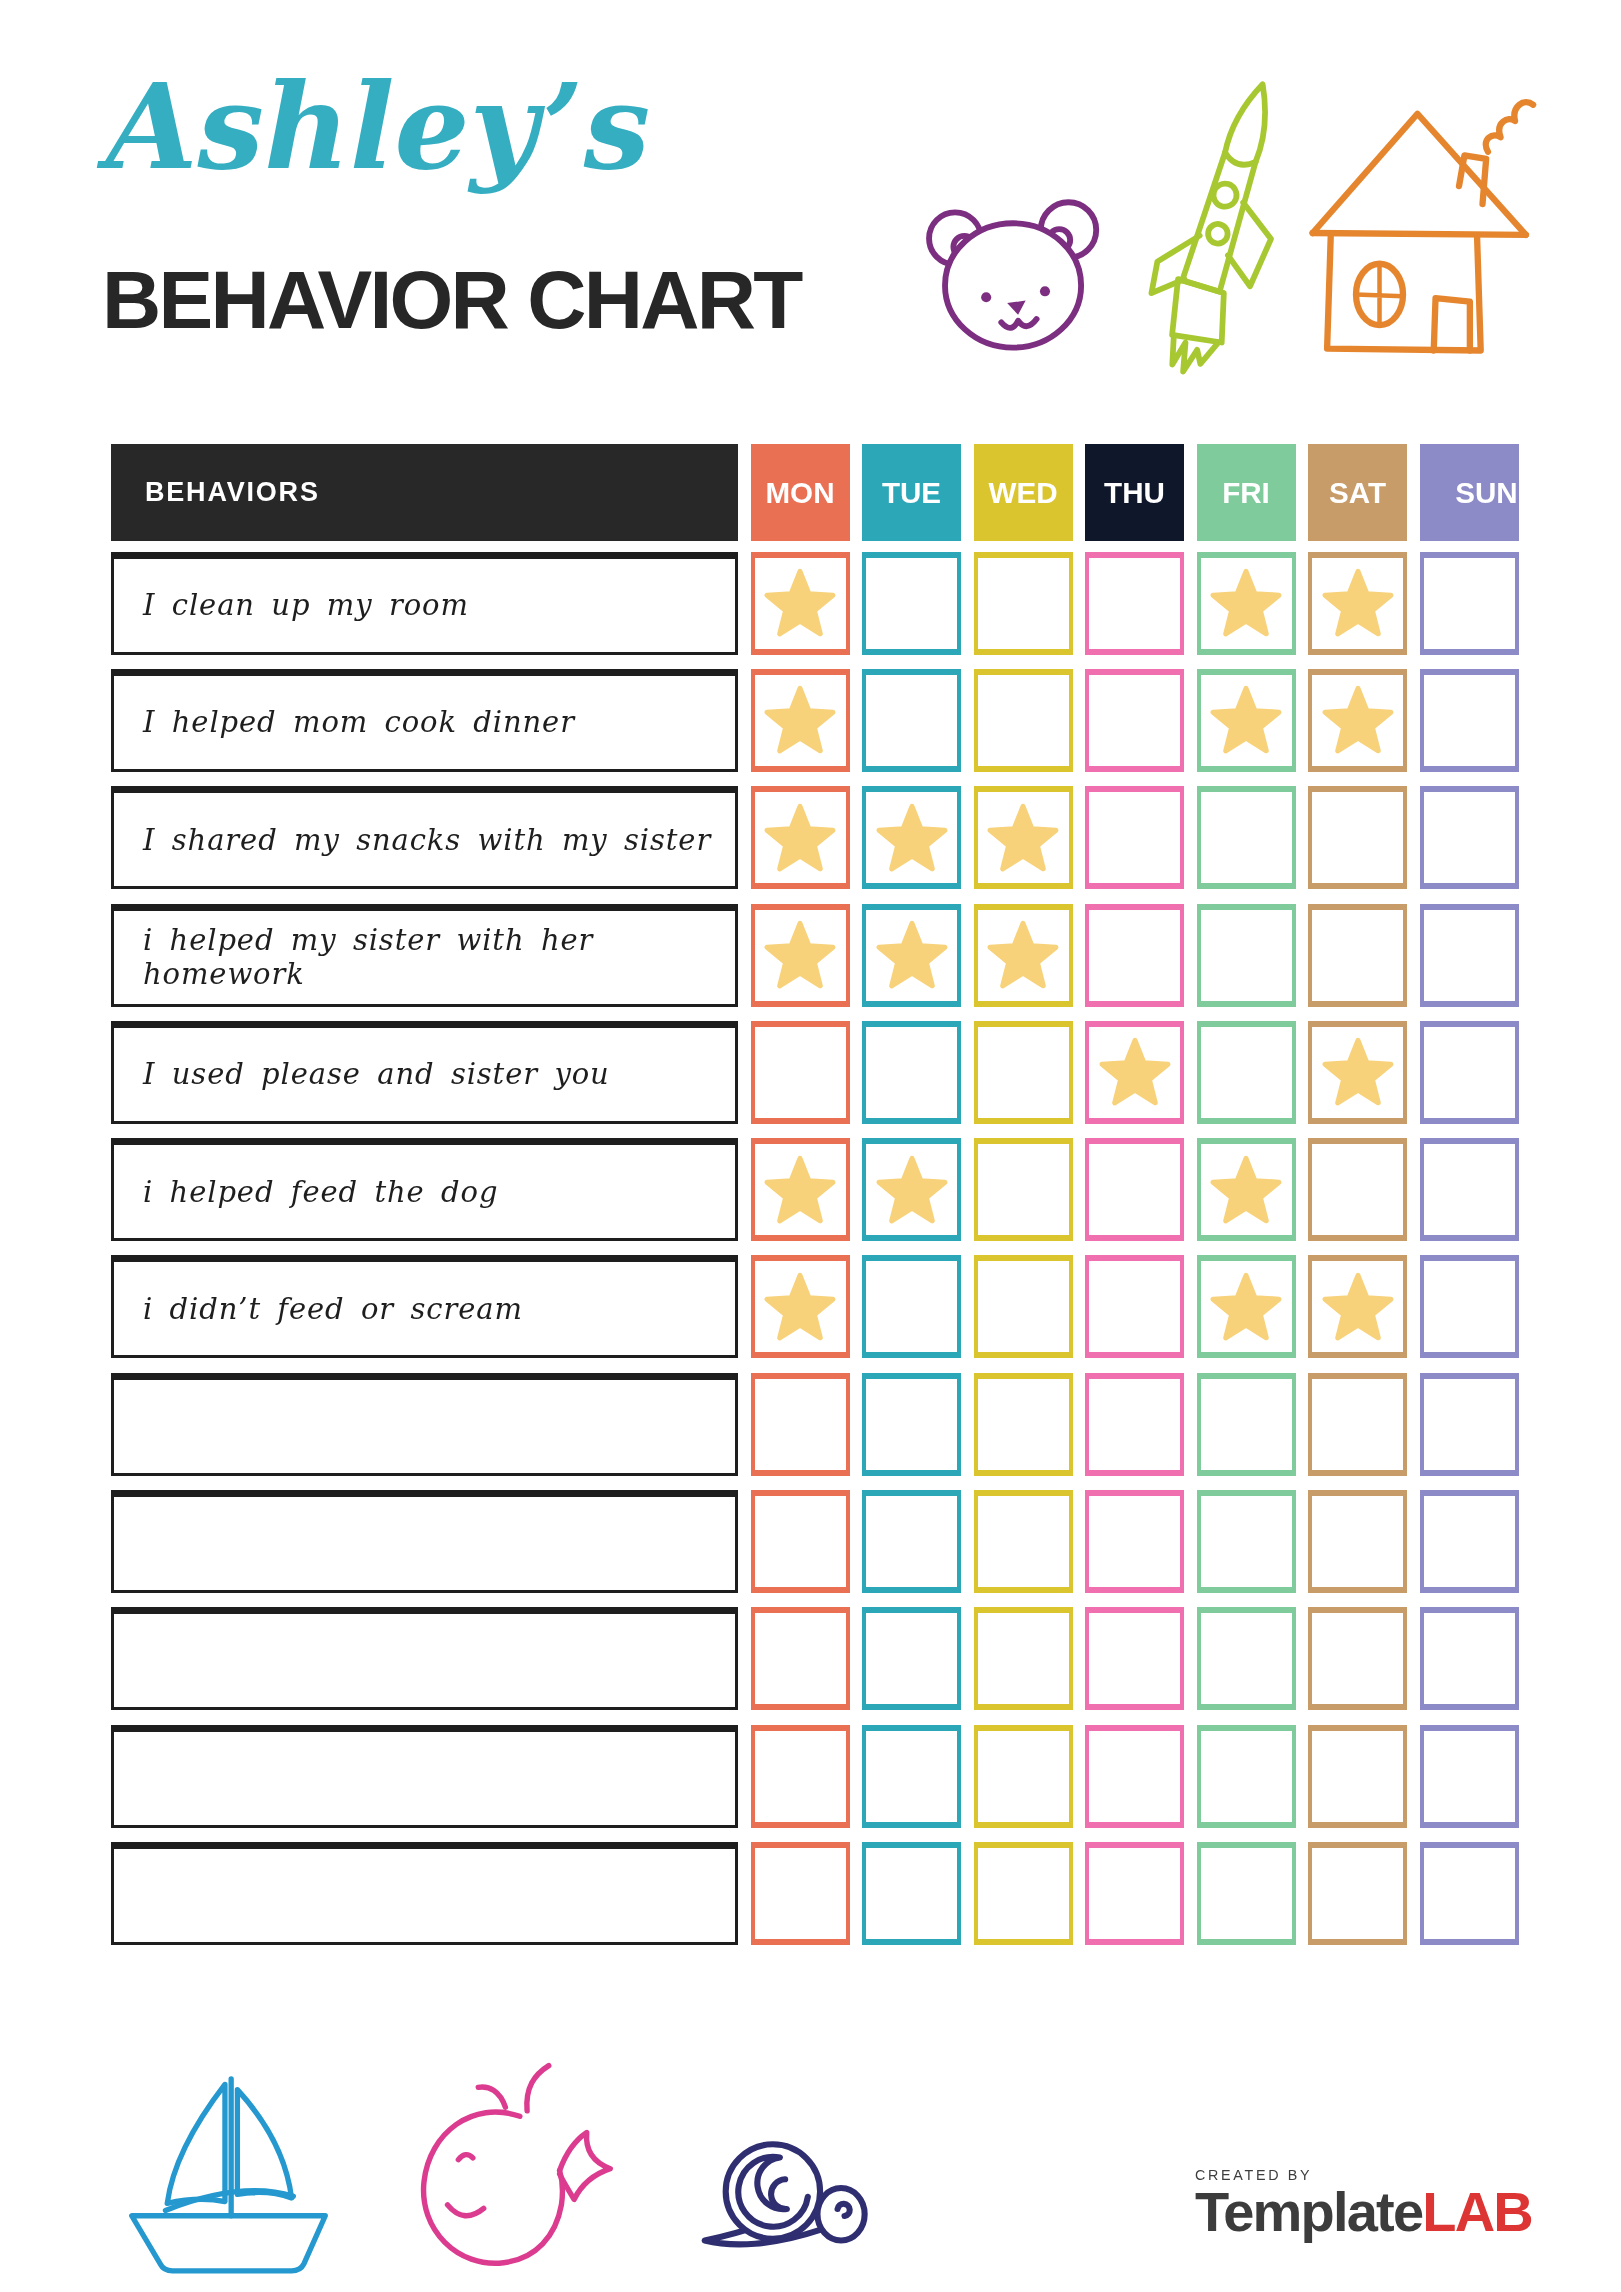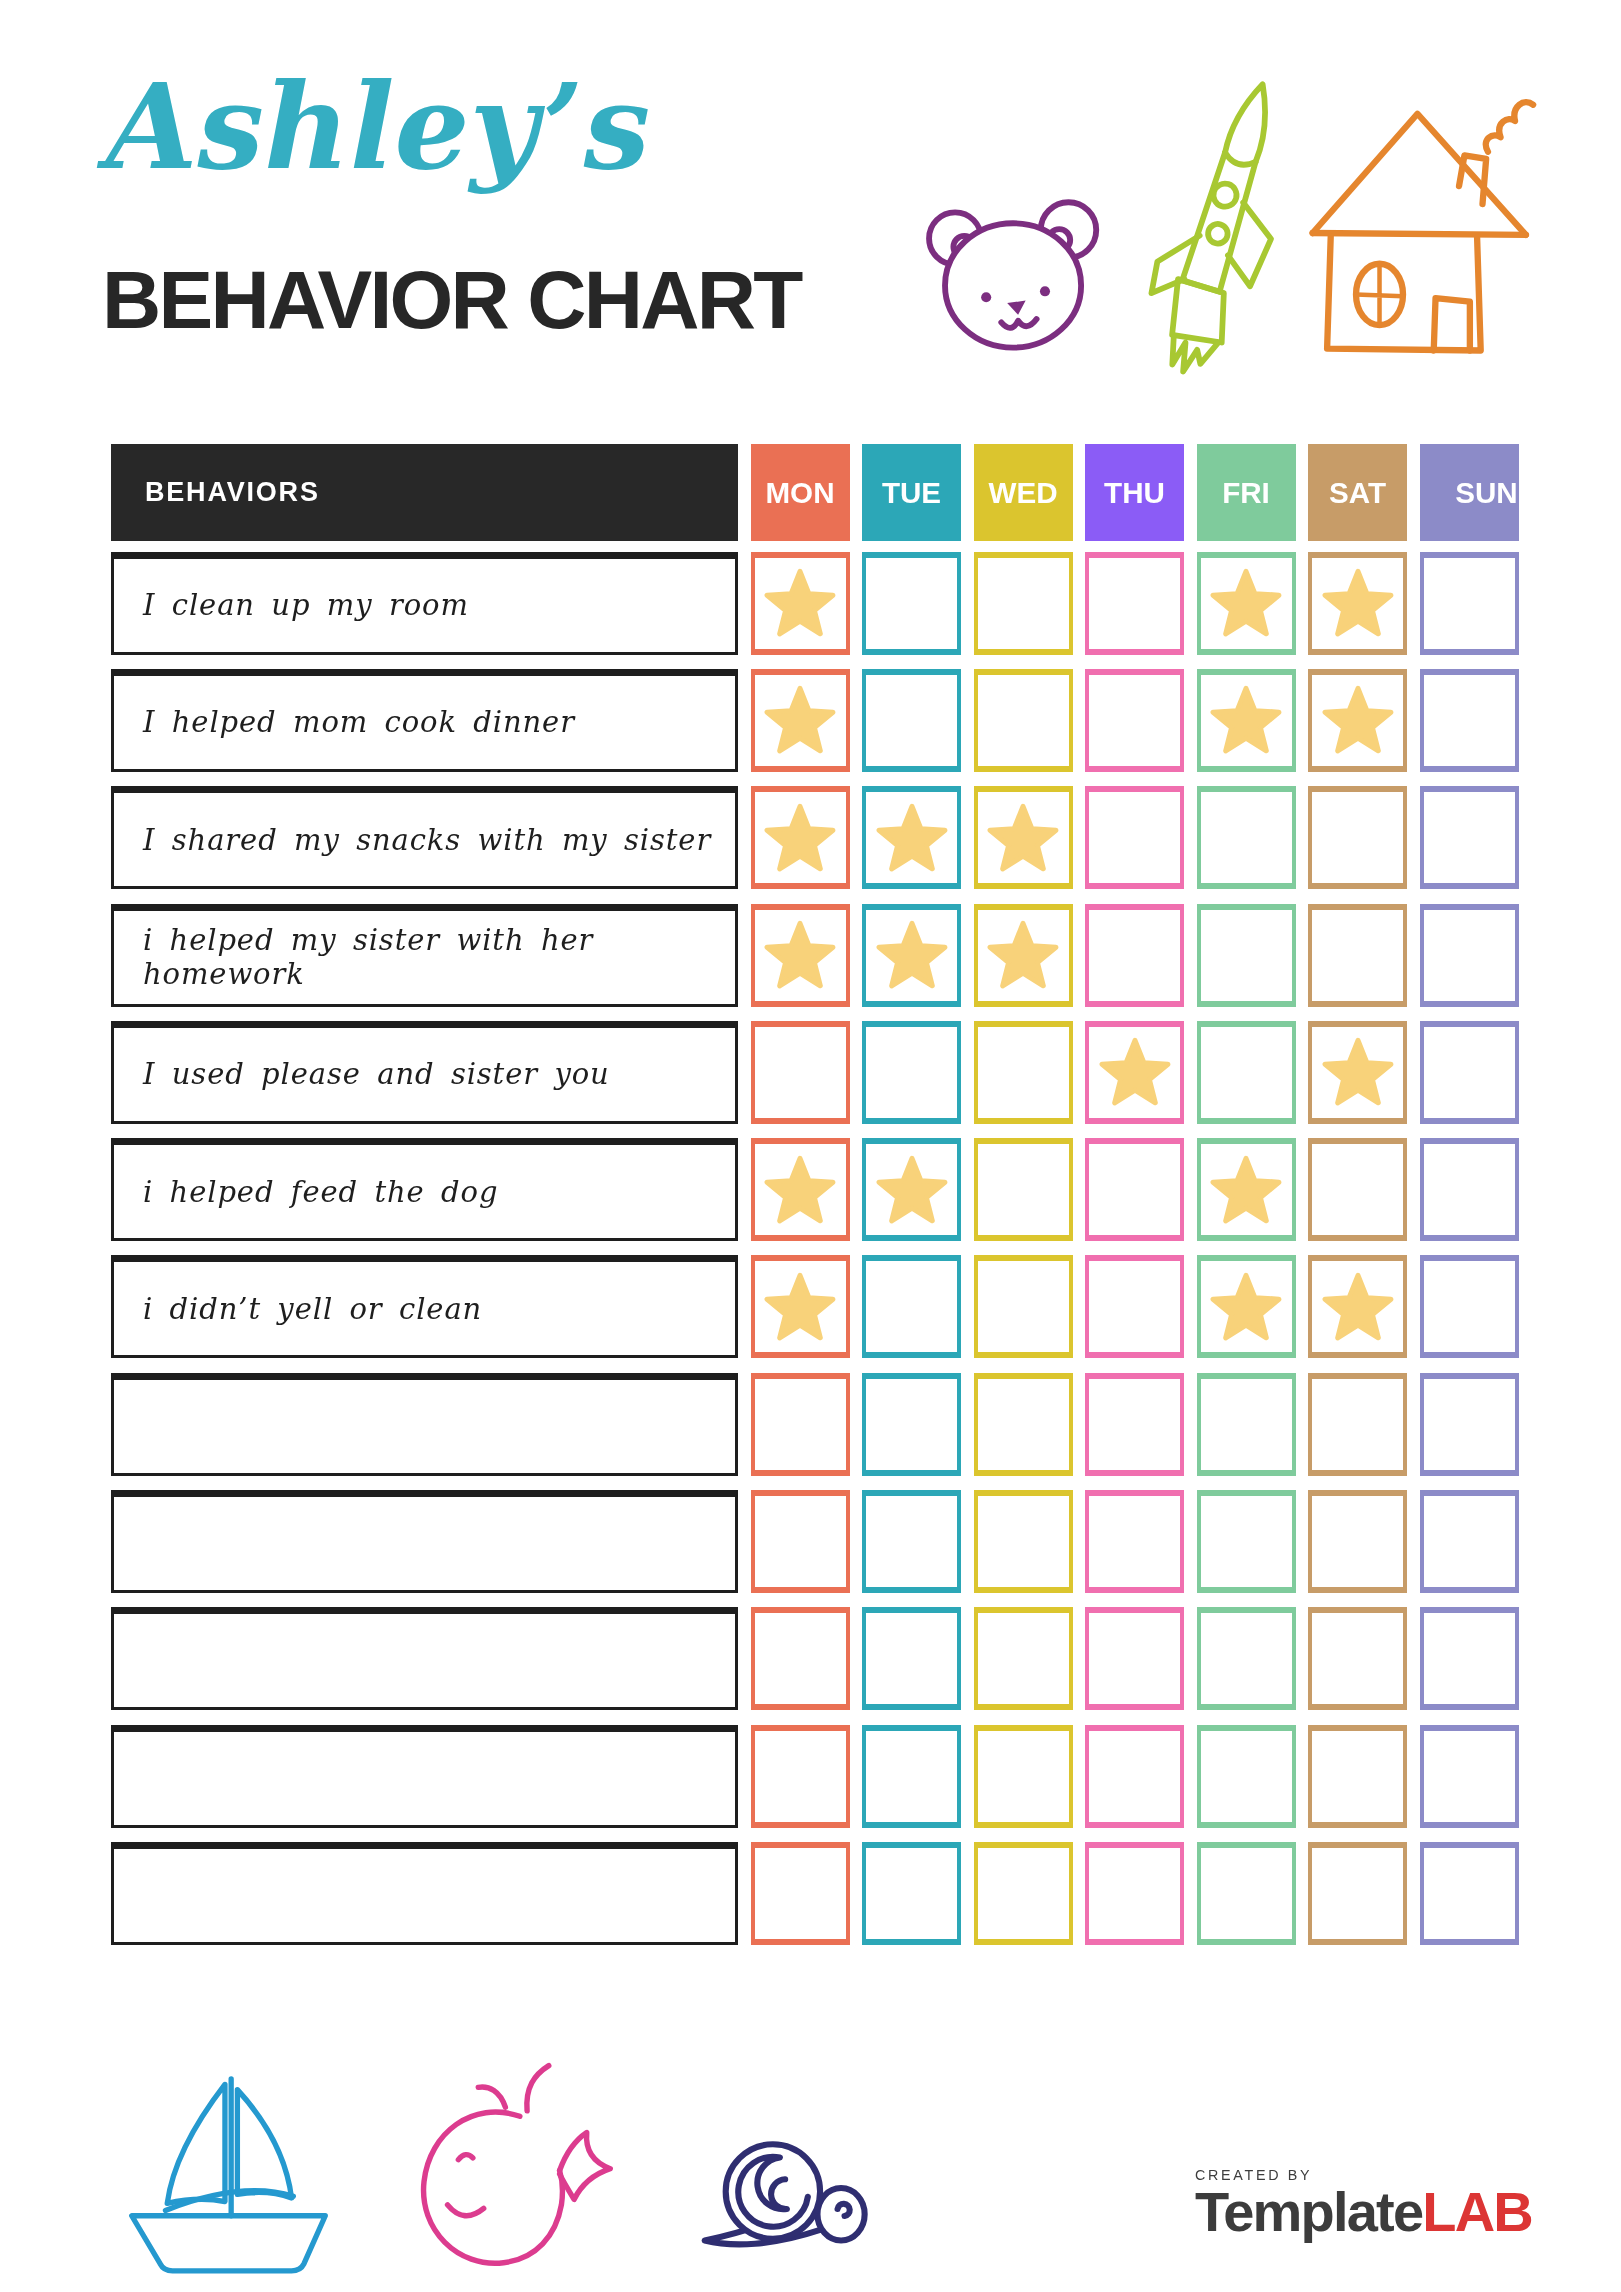--- a/index.html
+++ b/index.html
@@ -112,21 +112,21 @@
     </svg>
   </div>
 
   <div class="table">
     <div class="thead">
       <div class="th-behaviors">BEHAVIORS</div>
 
     <div class="th-day" style="background: rgb(234, 112, 84);">MON</div>
         <div class="th-day" style="background: rgb(44, 167, 183);">TUE</div>
         <div class="th-day" style="background: rgb(219, 197, 46);">WED</div>
-        <div class="th-day" style="background: #8b5cf6;">THU</div>
+        <div class="th-day" style="background: #0f172a;">THU</div>
         <div class="th-day" style="background: rgb(127, 203, 156);">FRI</div>
         <div class="th-day" style="background: rgb(199, 156, 104);">SAT</div>
         <div class="th-day" style="background: rgb(140, 139, 200); padding-left: 35px;">SUN</div>
       </div>
     <div class="tbody">
         <div class="row">
           <div class="bcell">I clean up my room</div>
           <div class="dcell" style="border-color: rgb(234, 112, 84);">
             <svg width="72" height="72" viewBox="0 0 100 100">
               <polygon fill="currentColor" stroke="currentColor" stroke-width="7" stroke-linejoin="round" points="50,6 62.3,37 95.7,39.2 70,60.5 78.2,92.8 50,75 21.8,92.8 30,60.5 4.3,39.2 37.7,37"></polygon>
@@ -247,21 +247,21 @@
           <div class="dcell" style="border-color: rgb(240, 111, 175);"></div>
           <div class="dcell" style="border-color: rgb(127, 203, 156);">
             <svg width="72" height="72" viewBox="0 0 100 100">
               <polygon fill="currentColor" stroke="currentColor" stroke-width="7" stroke-linejoin="round" points="50,6 62.3,37 95.7,39.2 70,60.5 78.2,92.8 50,75 21.8,92.8 30,60.5 4.3,39.2 37.7,37"></polygon>
             </svg>
           </div>
           <div class="dcell" style="border-color: rgb(199, 156, 104);"></div>
           <div class="dcell" style="border-color: rgb(140, 139, 200);"></div>
         </div>
         <div class="row">
-          <div class="bcell">i didn’t yell or clean</div>
+          <div class="bcell">i didn’t feed or scream</div>
           <div class="dcell" style="border-color: rgb(234, 112, 84);">
             <svg width="72" height="72" viewBox="0 0 100 100">
               <polygon fill="currentColor" stroke="currentColor" stroke-width="7" stroke-linejoin="round" points="50,6 62.3,37 95.7,39.2 70,60.5 78.2,92.8 50,75 21.8,92.8 30,60.5 4.3,39.2 37.7,37"></polygon>
             </svg>
           </div>
           <div class="dcell" style="border-color: rgb(44, 167, 183);"></div>
           <div class="dcell" style="border-color: rgb(219, 197, 46);"></div>
           <div class="dcell" style="border-color: rgb(240, 111, 175);"></div>
           <div class="dcell" style="border-color: rgb(127, 203, 156);">
             <svg width="72" height="72" viewBox="0 0 100 100">

